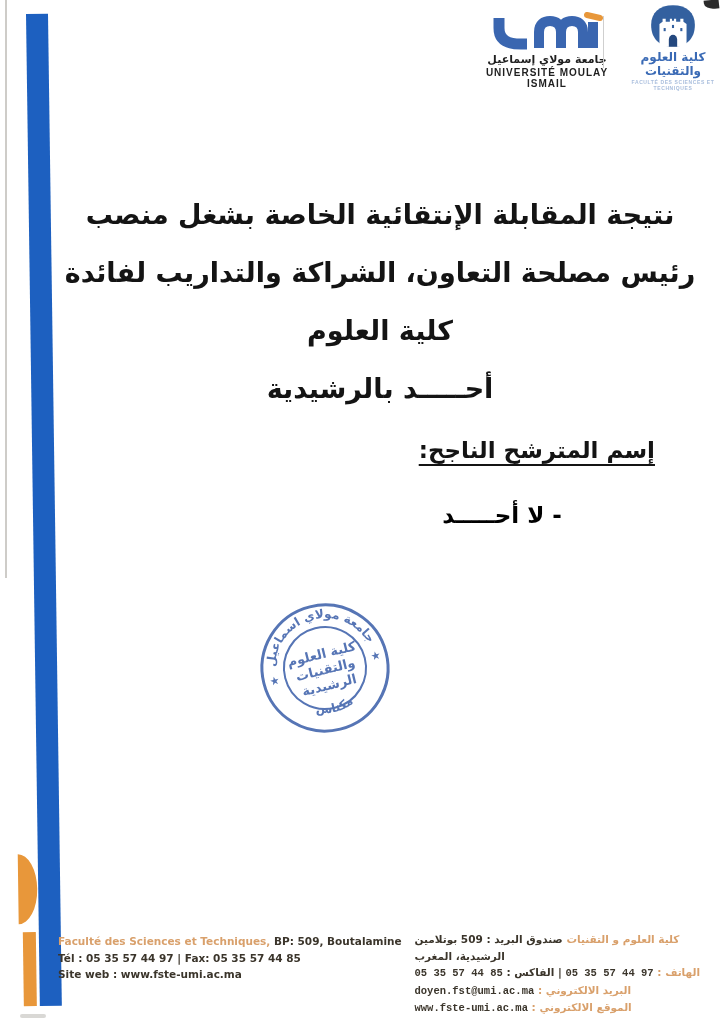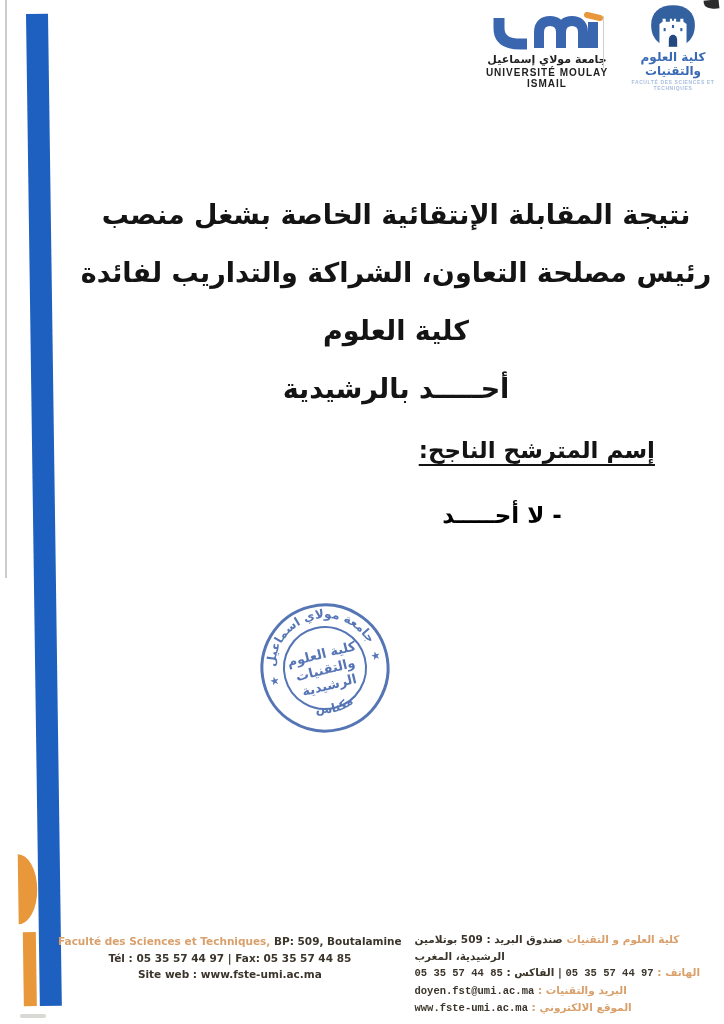--- a/index.html
+++ b/index.html
@@ -24,31 +24,31 @@
   .umi-logo{position:absolute;left:450px;top:12px;width:150px;text-align:center;margin-left:22px;}
   .umi-logo svg{display:block;margin:0 auto;}
   .umi-ar{font-size:11px;font-weight:700;color:#1f1f1f;direction:rtl;margin-top:1px;letter-spacing:.5px;}
   .umi-fr{font-size:10px;font-weight:700;color:#1f1f1f;letter-spacing:1px;margin-top:1px;font-family:"Liberation Sans",sans-serif;}
   .header-divider{position:absolute;left:603px;top:16px;width:1px;height:52px;background:#cfcfcf;}
   .fst-logo{position:absolute;left:612px;top:4px;width:122px;text-align:center;}
   .fst-logo svg{display:block;margin:0 auto;}
   .fst-ar{font-size:12px;font-weight:700;color:#3a6ab5;direction:rtl;margin-top:0;}
   .fst-fr{font-size:5px;font-weight:700;color:#a9bedd;letter-spacing:.6px;margin-top:1px;font-family:"Liberation Sans",sans-serif;}
   
-  .title-block{position:absolute;left:76px;top:186px;width:640px;text-align:center;direction:rtl;font-weight:700;font-size:27px;line-height:58px;color:#141414;}
+  .title-block{position:absolute;left:60px;top:186px;width:640px;text-align:center;direction:rtl;font-weight:700;font-size:27px;line-height:58px;color:#141414;}
   .result-heading{position:absolute;right:69px;top:437px;direction:rtl;font-weight:700;font-size:23px;color:#141414;text-decoration:underline;text-decoration-thickness:2px;text-underline-offset:6px;}
   .result-value{position:absolute;left:362px;top:502px;width:280px;text-align:center;direction:rtl;font-weight:700;font-size:23px;color:#000000;}
   
   .stamp{position:absolute;left:258px;top:601px;width:134px;height:134px;transform:rotate(-14deg);opacity:.88;}
   .stamp text{fill:#3f62ab;font-family:"DejaVu Sans",sans-serif;}
   .stamp .ring-text{font-size:12px;font-weight:700;}
   .stamp .center-text{font-size:13px;font-weight:700;}
   .stamp .star{font-size:11px;}
   
-  .footer-left{position:absolute;left:58px;top:933px;font-size:10.5px;line-height:16.5px;font-weight:600;color:#3b352b;text-align:center;font-family:"DejaVu Sans",sans-serif;}
+  .footer-left{position:absolute;left:58px;top:933px;font-size:10.5px;line-height:16.5px;font-weight:600;color:#3b352b;text-align:left;font-family:"DejaVu Sans",sans-serif;}
   .footer-right{position:absolute;right:24px;top:931px;font-size:10.5px;line-height:16.5px;font-weight:600;color:#3b352b;direction:rtl;text-align:left;font-family:"DejaVu Sans",sans-serif;}
   .muted-orange{color:#d9a06b;font-weight:600;}
   .ltr-val{direction:ltr;unicode-bidi:embed;font-family:Liberation Mono, monospace;}
 </style>
 </head>
 <body>
 
 <div class="page">
 
   <div class="edge-line"></div>
@@ -119,17 +119,17 @@
   <div class="footer-left">
     <div><span class="muted-orange">Faculté des Sciences et Techniques,</span><span> BP: 509, Boutalamine</span></div>
     <div>Tél : 05 35 57 44 97 | Fax: 05 35 57 44 85</div>
     <div>Site web : www.fste-umi.ac.ma</div>
   </div>
 
   <div class="footer-right">
     <div><span class="muted-orange">كلية العلوم و التقنيات</span><span> صندوق البريد : 509 بوتلامين</span></div>
     <div>الرشيدية، المغرب</div>
     <div><span class="muted-orange">الهاتف : </span><span class="ltr-val">05 35 57 44 97</span><span> | </span><span>الفاكس : </span><span class="ltr-val">05 35 57 44 85</span></div>
-    <div><span class="muted-orange">البريد والتقنيات : </span><span class="ltr-val">doyen.fst@umi.ac.ma</span></div>
+    <div><span class="muted-orange">البريد الالكتروني : </span><span class="ltr-val">doyen.fst@umi.ac.ma</span></div>
     <div><span class="muted-orange">الموقع الالكتروني : </span><span class="ltr-val">www.fste-umi.ac.ma</span></div>
   </div>
 
 </div>
 
 </body></html>

